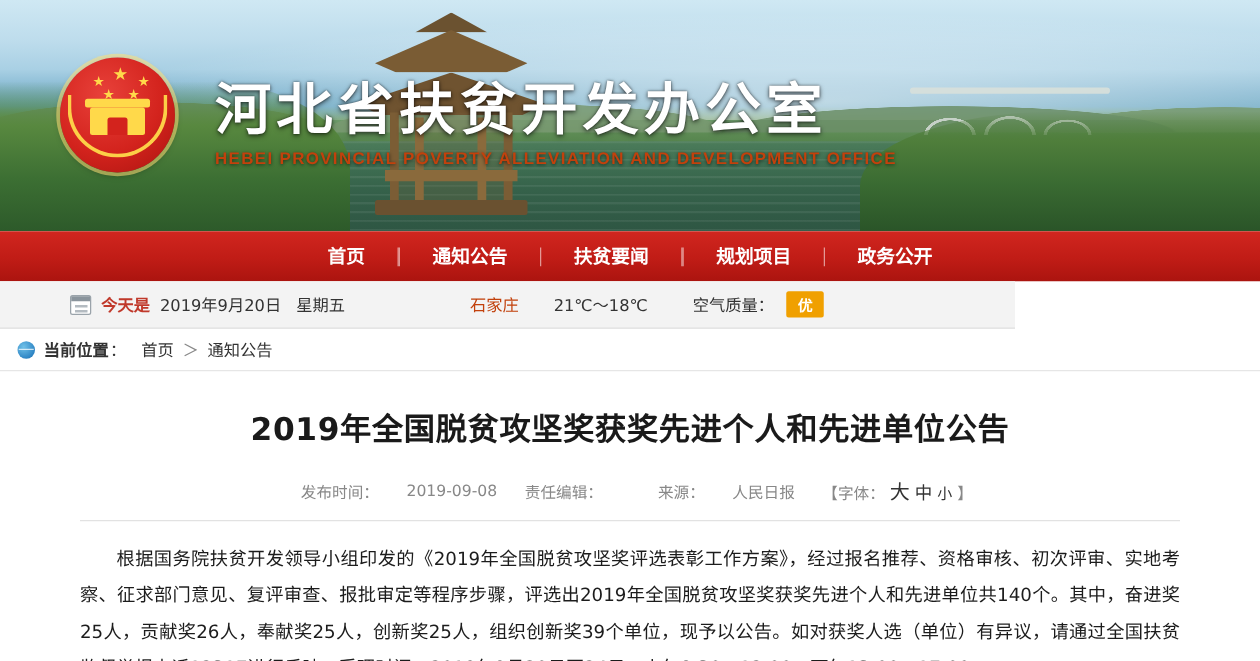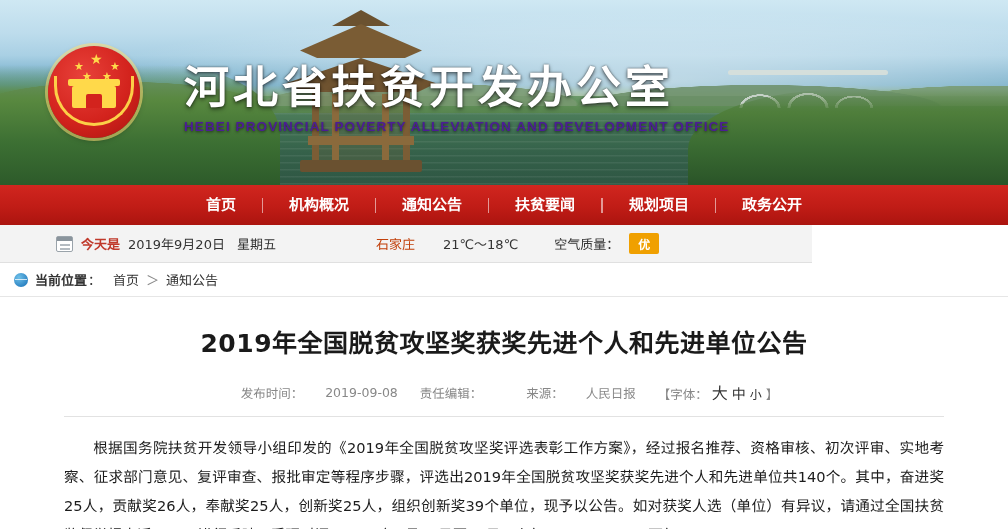--- a/index.html
+++ b/index.html
@@ -133,31 +133,31 @@
     content:""; position: absolute; left: 14px; top: 8px; width: 16px; height: 14px;
     background: #d3231d; border-radius: 2px 2px 0 0;
   }
   .emblem .wheat {
     position: absolute; left: 6px; top: 30px; width: 80px; height: 50px;
     border: 3px solid #ffd94a; border-top: none; border-radius: 0 0 40px 40px;
     opacity: .95;
   }
 
   .banner-titles {
-    position: absolute; left: 184px; top: 62px; width: 560px; text-align: left;
+    position: absolute; left: 172px; top: 62px; width: 560px; text-align: left;
   }
   .cn-title {
     font-size: 45px; font-weight: bold; color: #ffffff; letter-spacing: 4px;
     text-shadow: 0 2px 4px rgba(0,0,0,.55), 0 0 2px rgba(0,0,0,.6);
     font-family: "DejaVu Sans", "Liberation Sans", sans-serif;
     line-height: 52px;
   }
   .en-title {
     margin-top: 5px;
-    font-size: 13.5px; font-weight: bold; color: #4c1d95; letter-spacing: 1.1px;
+    font-size: 13.5px; font-weight: bold; color: #c2410c; letter-spacing: 1.1px;
     text-shadow: 0 1px 3px rgba(0,0,0,.6);
   }
 
   
   .nav {
     position: relative; width: 1008px; height: 40px;
     background: linear-gradient(to bottom, #d1261f 0%, #c01c16 55%, #ab140f 100%);
     display: flex; align-items: center; justify-content: center;
   }
   .nav-inner { display: flex; align-items: center; height: 40px; }
@@ -290,21 +290,20 @@
     <div class="banner-titles">
       <div class="cn-title">河北省扶贫开发办公室</div>
       <div class="en-title">HEBEI PROVINCIAL POVERTY ALLEVIATION AND DEVELOPMENT OFFICE</div>
     </div>
   </div>
 
   <div class="nav">
     <div class="nav-inner" id="nav-inner">
         <span class="nav-item">首页</span>
         <span class="nav-sep"></span>
-        <span class="nav-item">机构概况</span>
         <span class="nav-sep"></span>
         <span class="nav-item">通知公告</span>
         <span class="nav-sep"></span>
         <span class="nav-item">扶贫要闻</span>
         <span class="nav-sep"></span>
         <span class="nav-sep"></span>
         <span class="nav-item">规划项目</span>
         <span class="nav-sep"></span>
         <span class="nav-item">政务公开</span>
       </div>

